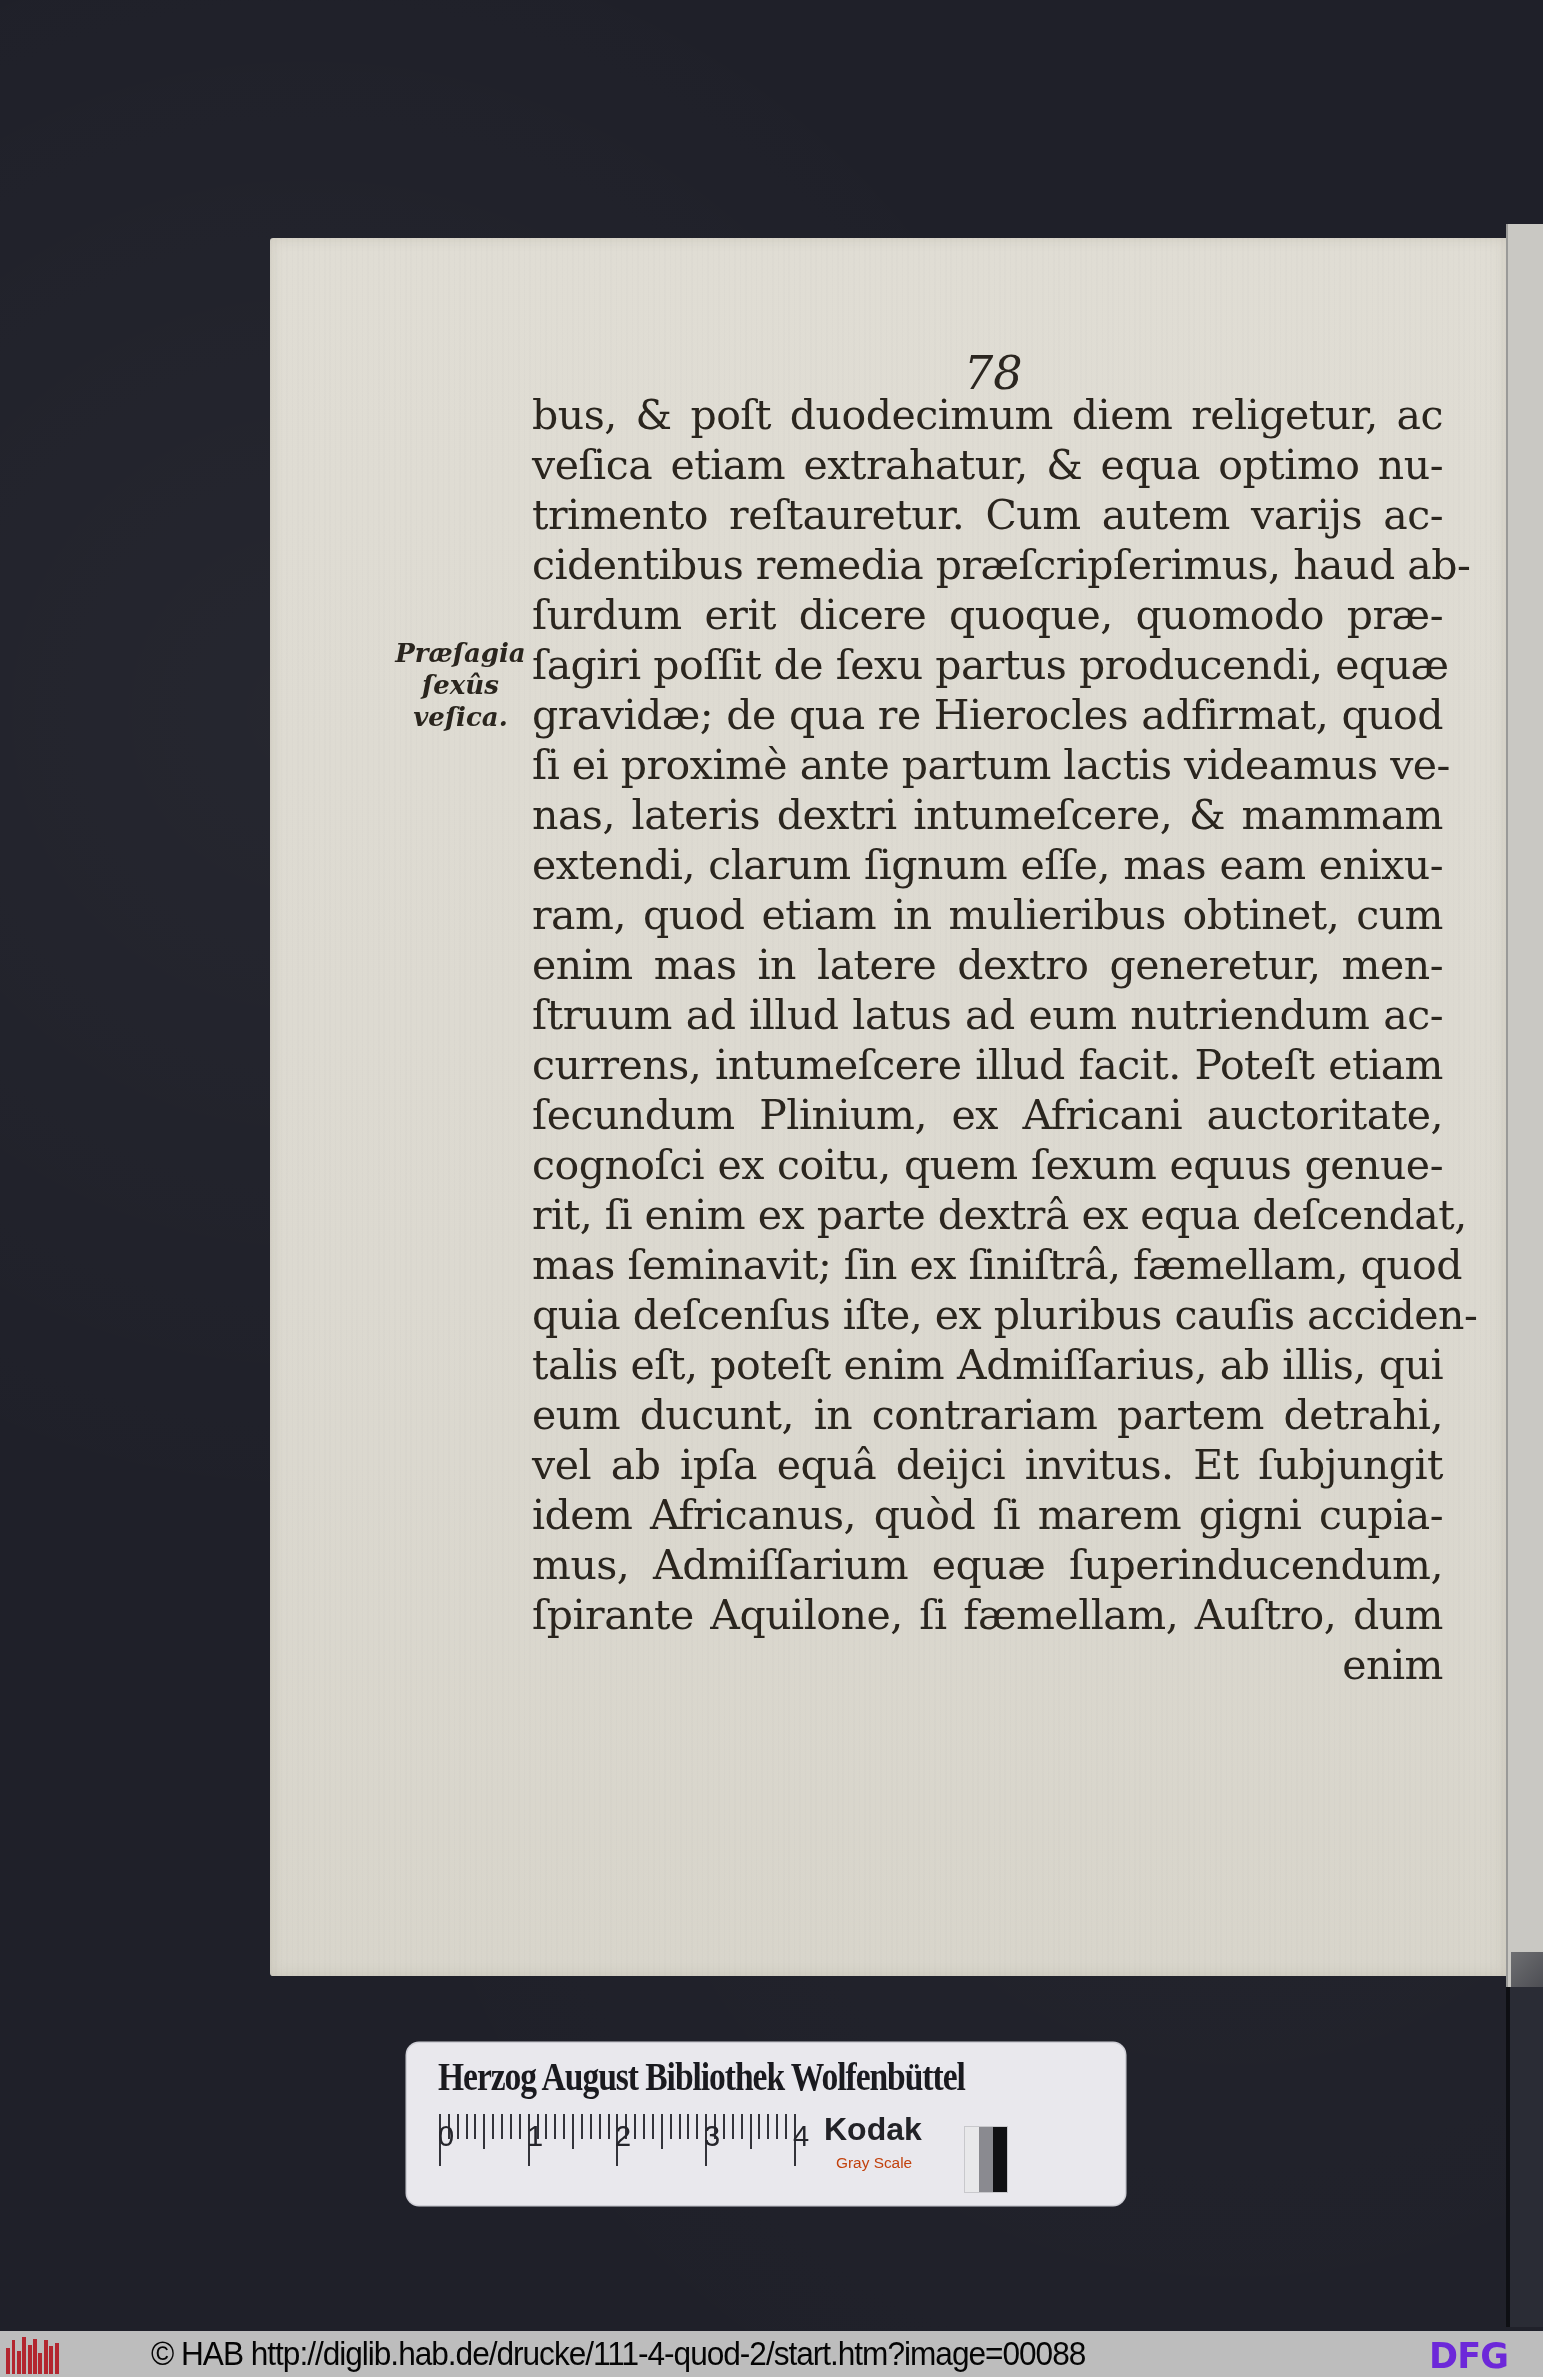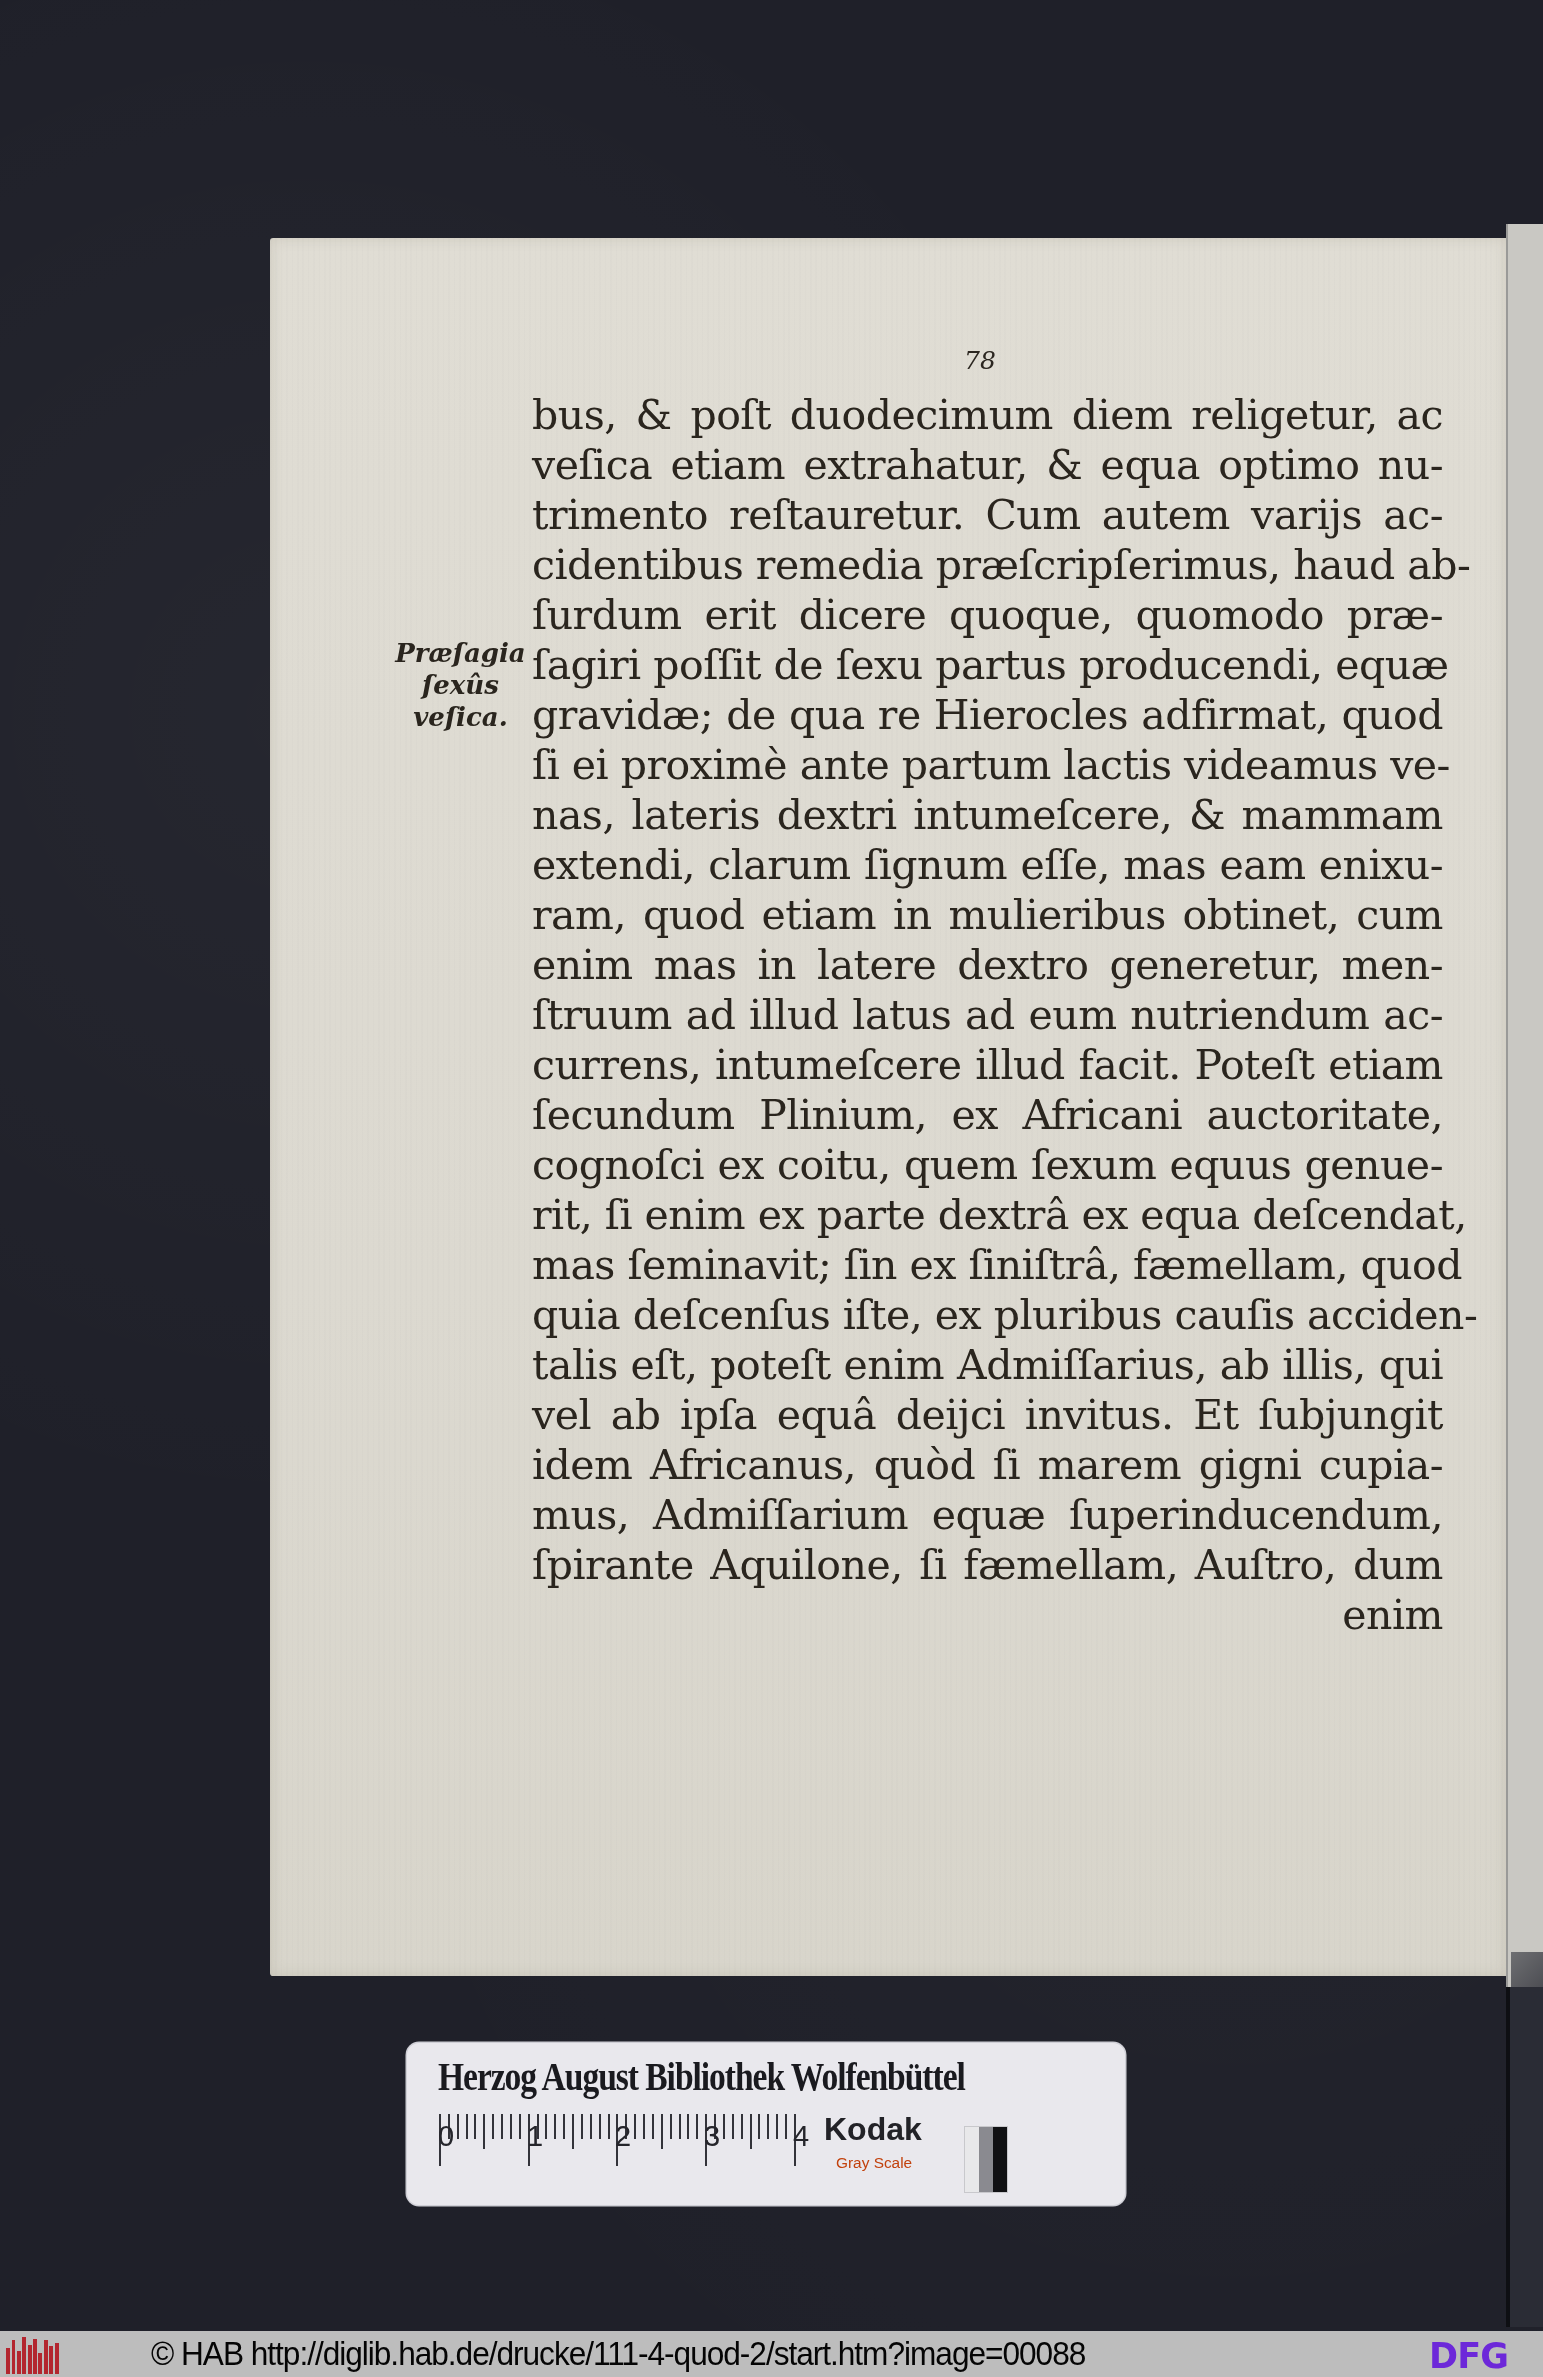--- a/index.html
+++ b/index.html
@@ -8,21 +8,21 @@
      radial-gradient(circle at 20% 30%, rgba(255,255,255,0.03) 0, transparent 40%),
      radial-gradient(circle at 80% 70%, rgba(255,255,255,0.02) 0, transparent 45%),
      #1f2029;}
   .right-strip{position:absolute;left:1506px;top:224px;width:37px;height:1763px;background:#c9c8c3;border-left:2.3px solid #9a9a98;}
   .right-strip-dark{position:absolute;left:1506px;top:1987px;width:37px;height:340px;background:#2a2c35;border-left:4.6px solid #0e0f13;}
   .right-wedge{position:absolute;left:1511px;top:1952px;width:32px;height:85px;background:linear-gradient(135deg,#6e6f72 0%,#4b4c52 60%,transparent 61%);}
   .page{position:absolute;left:270px;top:238px;width:1236px;height:1738px;background:#dedbd2;
         background-image:repeating-linear-gradient(90deg,rgba(0,0,0,0.012) 0 1.5px,transparent 1.5px 5.4px),
         linear-gradient(180deg,#e0ddd4 0%,#dcd9d0 60%,#d8d5cb 100%);
         border-radius:3.1px 0 0 3.1px;box-shadow:inset 0 0 14px rgba(120,110,90,0.18);}
-  .folio{position:absolute;left:964px;top:346px;font-size:25px;color:#2b2620;font-style:italic;}
+  .folio{position:absolute;left:964px;top:346px;font-size:46px;color:#2b2620;font-style:italic;}
   .text-block{position:absolute;left:532px;top:390px;width:911px;color:#2a251e;font-size:41px;line-height:50px;}
   .line{display:block;white-space:nowrap;text-align:justify;text-align-last:justify;letter-spacing:-0.5px;}
   .line.last{text-align:center;text-align-last:right;}
   .marginalia{position:absolute;left:395px;top:637px;width:131px;color:#2a251e;font-style:italic;font-weight:bold;font-size:26px;line-height:32px;text-align:center;}
   .marginalia span{display:block;}
   .card{position:absolute;left:407px;top:2043px;width:718px;height:162px;background:#e9e8ed;border-radius:12px;
         box-shadow:0 0 0 1.5px #cfcfd6;}
   .card-title{position:absolute;left:31px;top:10.8px;font-family:"Liberation Serif",serif;font-weight:bold;font-size:39px;letter-spacing:-1.2px;color:#1a1a1f;white-space:nowrap;transform:scaleX(0.86);transform-origin:left top;}
   .ruler{position:absolute;left:32px;top:71px;width:193px;height:54px;}
   .tick{position:absolute;top:0;width:1.5px;background:#33333a;}
@@ -69,20 +69,21 @@
   <span class="line">ram, quod etiam in mulieribus obtinet, cum</span>
   <span class="line">enim mas in latere dextro generetur, men-</span>
   <span class="line">ſtruum ad illud latus ad eum nutriendum ac-</span>
   <span class="line">currens, intumeſcere illud facit.  Poteſt etiam</span>
   <span class="line">ſecundum Plinium, ex Africani auctoritate,</span>
   <span class="line">cognoſci ex coitu, quem ſexum equus genue-</span>
   <span class="line">rit, ſi enim ex parte dextrâ ex equa deſcendat,</span>
   <span class="line">mas ſeminavit; ſin ex ſiniſtrâ, fæmellam, quod</span>
   <span class="line">quia deſcenſus iſte, ex pluribus cauſis acciden-</span>
   <span class="line">talis eſt, poteſt enim Admiſſarius, ab illis, qui</span>
+  <span class="line">eum ducunt, in contrariam partem detrahi,</span>
   <span class="line">vel ab ipſa equâ deijci invitus.   Et ſubjungit</span>
   <span class="line">idem Africanus, quòd ſi marem gigni cupia-</span>
   <span class="line">mus, Admiſſarium equæ ſuperinducendum,</span>
   <span class="line">ſpirante Aquilone, ſi fæmellam, Auſtro, dum</span>
   <span class="line last">enim</span>
 </div>
 
 <div class="card">
   <div class="card-title">Herzog August Bibliothek Wolfenbüttel</div>
   <div class="ruler" id="ruler" style="width: 363px;">

